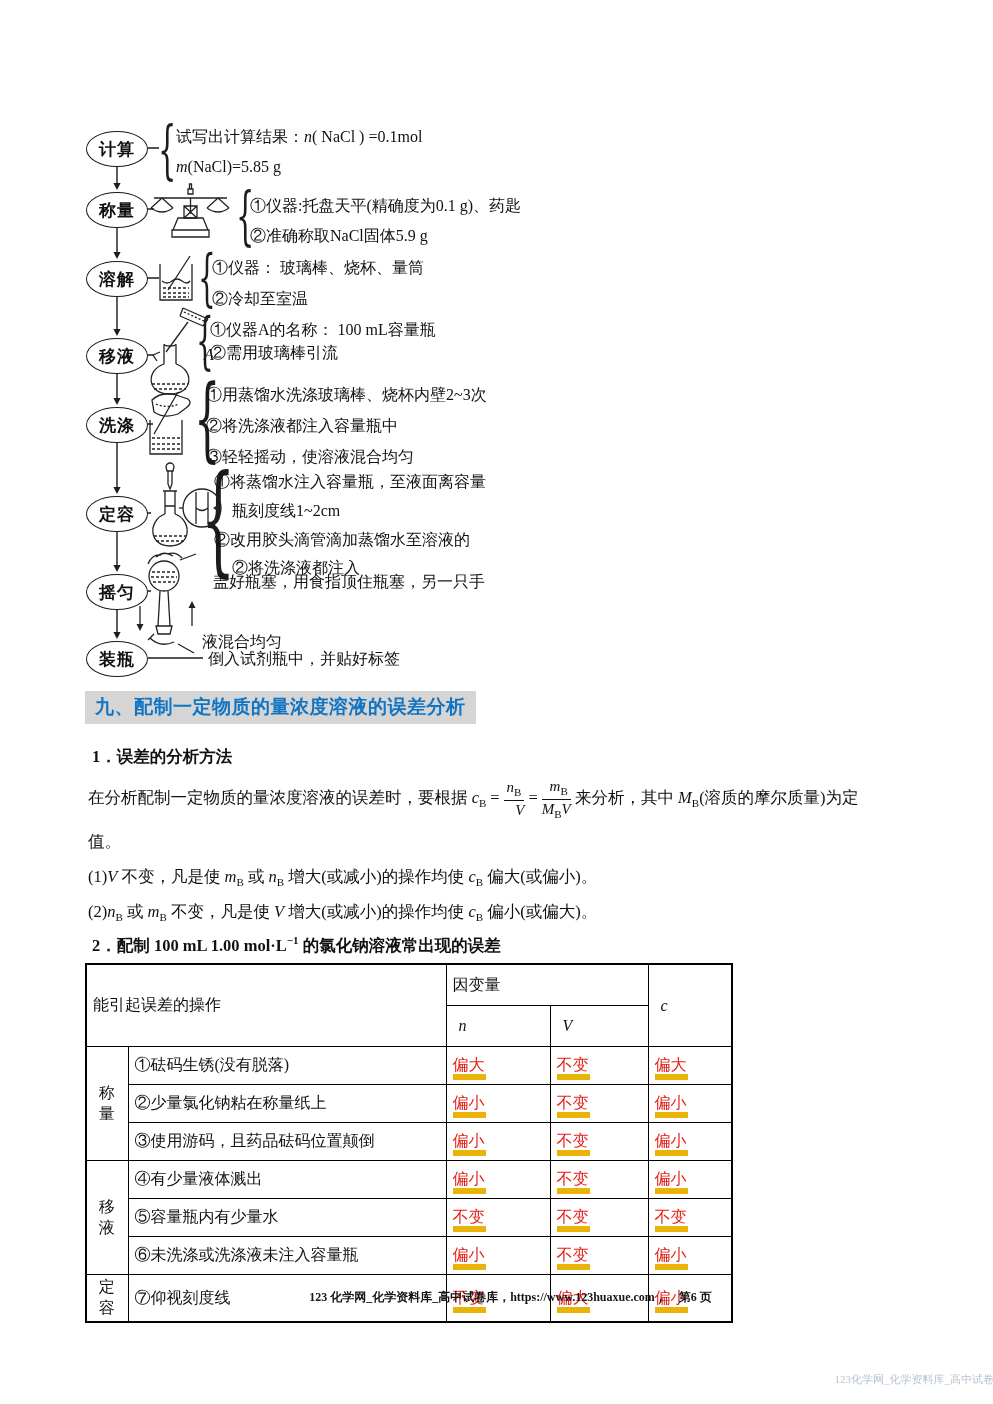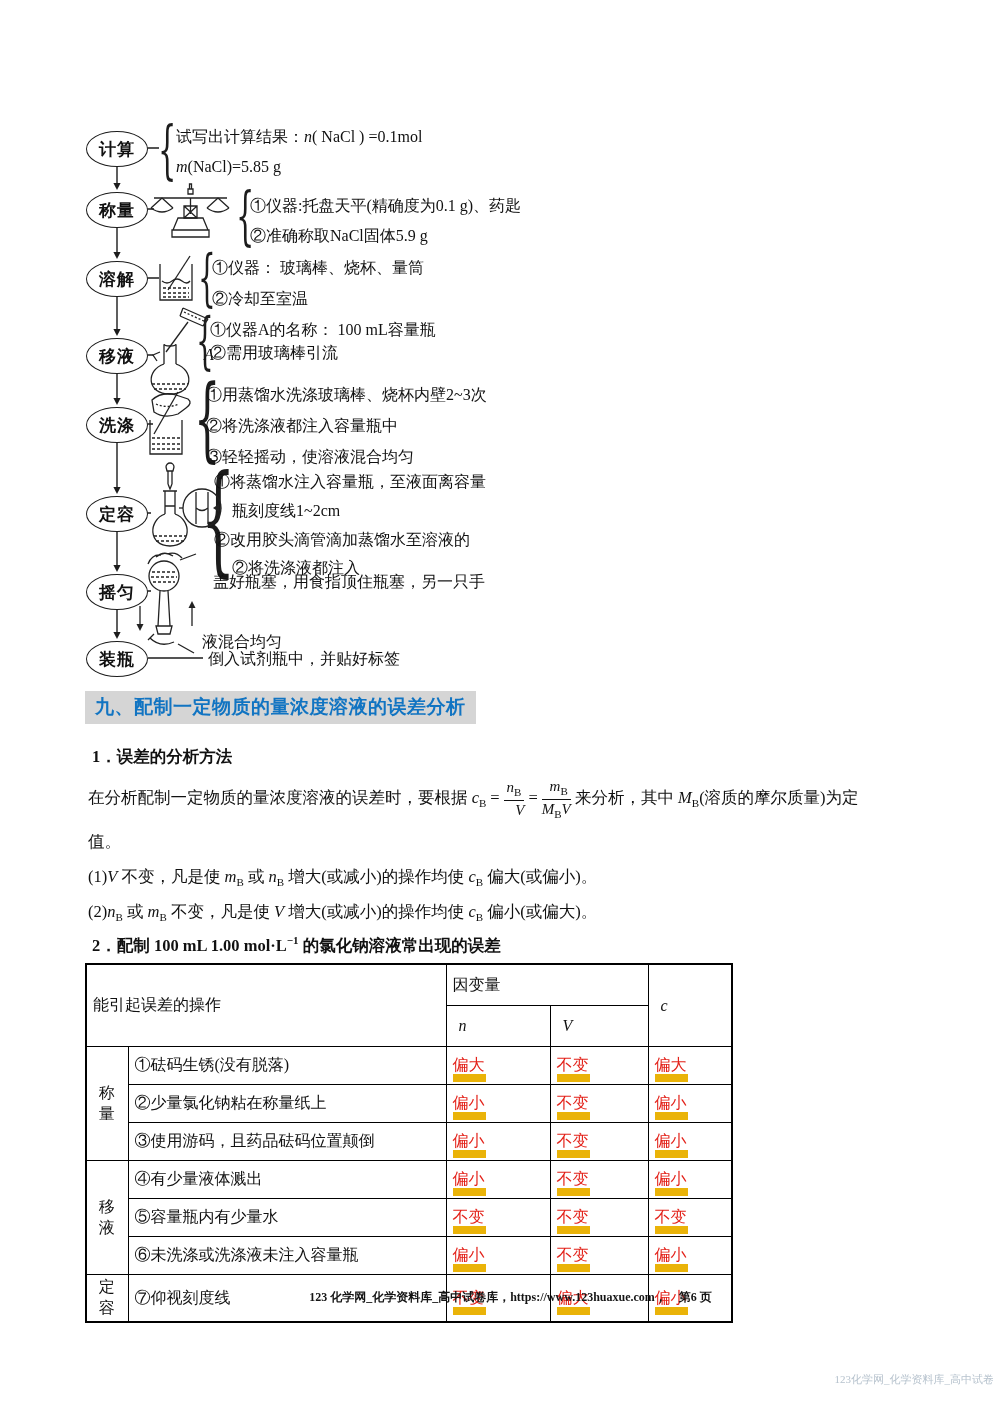--- a/index.html
+++ b/index.html
@@ -30,21 +30,21 @@
   .eq{padding:0 4px;}
   .etable{position:absolute;left:85px;top:963px;width:646px;border-collapse:collapse;
           table-layout:fixed;font-size:16px;border:2px solid #000;}
   .etable td{border:1px solid #000;padding:2px 6px;vertical-align:middle;}
   .etable tr.hr1 td{height:36px;}
   .etable tr.hr2 td{height:36px;}
   .etable tr.body td{height:33px;}
   .etable tr.inner td{border-top:1px solid #979797;}
   .cat{text-align:center;letter-spacing:1px;}
   .opcell{padding-left:10px;}
-  .rv{color:#e32119;border-bottom:8px solid #eab308;padding:0 1px 1px 0;}
+  .rv{color:#e32119;border-bottom:6px solid #eab308;padding:0 1px 1px 0;}
   .footer{position:absolute;left:0;top:1289px;width:100%;text-align:center;font-size:12px;color:#151515;font-weight:bold;}
   .watermark{position:absolute;right:16px;top:1372px;font-size:11px;color:#b6c2cd;}
 </style>
 </head>
 <body>
 
 <div class="page">
 
   <svg class="fc-svg" width="480" height="700">
     <g stroke="#1c1c1c" stroke-width="1.4" fill="none">

